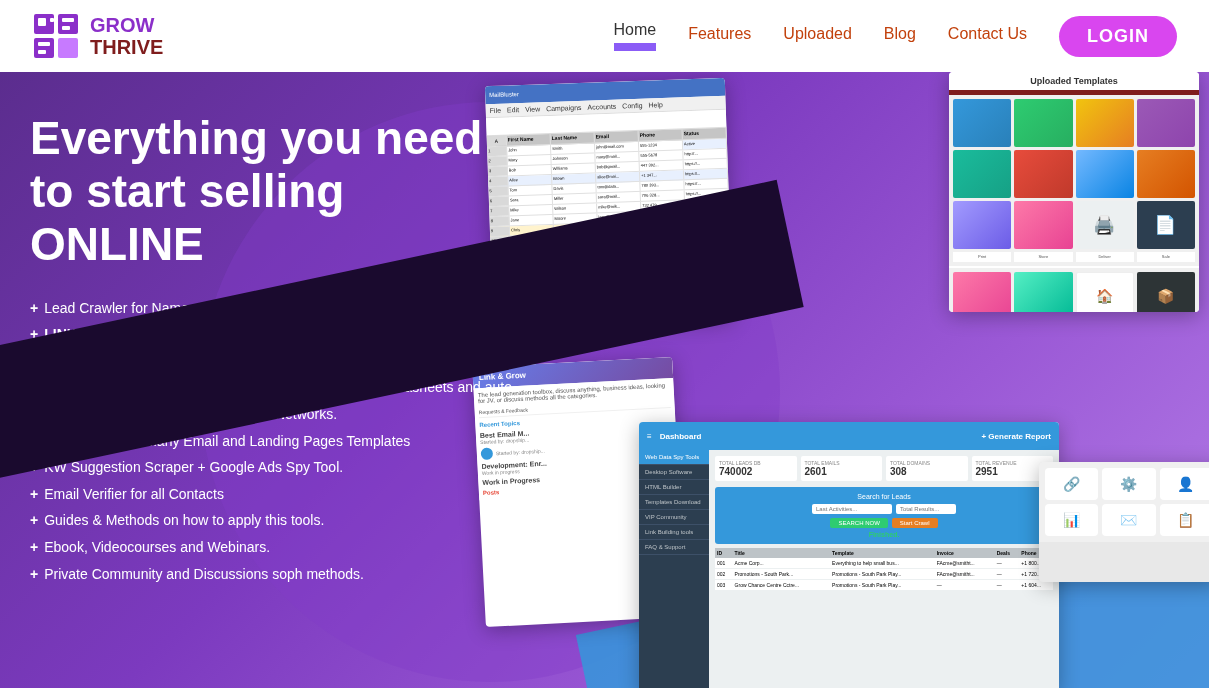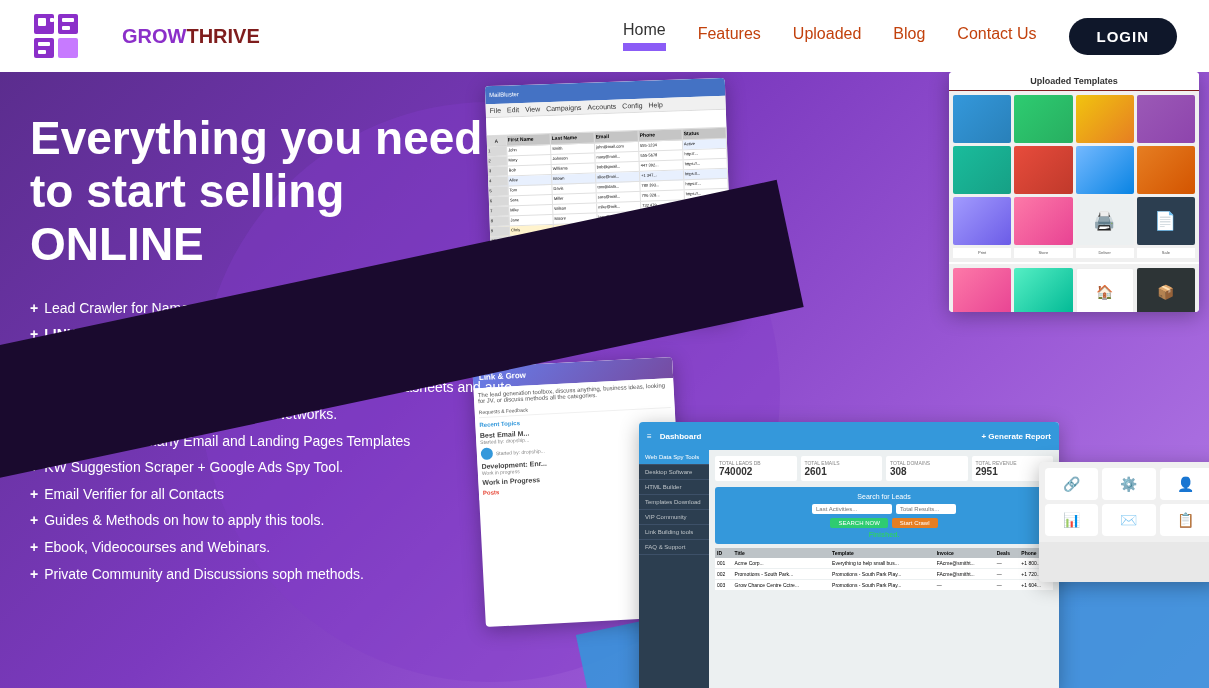--- a/index.html
+++ b/index.html
@@ -19,23 +19,22 @@
       display: flex;
       align-items: center;
       gap: 10px;
     }
     .logo-icon {
       width: 48px;
       height: 48px;
     }
     .logo-text {
       display: flex;
-      flex-direction: row;
+      flex-direction: column;
       line-height: 1.1;
-      margin-left: 32px;
     }
     .logo-grow {
       font-size: 20px;
       font-weight: 900;
       color: #8b2fc9;
     }
     .logo-thrive {
       font-size: 20px;
       font-weight: 900;
       color: #7f1d1d;
@@ -50,26 +49,26 @@
       color: #c2410c;
       text-decoration: none;
       cursor: pointer;
       padding-bottom: 4px;
     }
     .nav-link.active {
       color: #333;
       border-bottom: 8px solid #8b5cf6;
     }
     .login-btn {
-      background: #0f172a;
+      background: #d946ef;
       color: #fff;
       border: none;
       padding: 10px 28px;
       border-radius: 24px;
-      font-size: 15px;
+      font-size: 18px;
       font-weight: bold;
       cursor: pointer;
       letter-spacing: 1px;
     }
 
     
     .hero {
       position: relative;
       width: 1209px;
       height: 628px;
@@ -258,21 +257,21 @@
       background: #d9d9d9;
       flex: 0 0 20px;
     }
 
     
     .templates-header {
       background: #fff;
       padding: 4px 6px;
       font-size: 9px;
       font-weight: bold;
-      border-bottom: 1px solid #7f1d1d;
+      border-bottom: 5px solid #7f1d1d;
       text-align: center;
       color: #333;
     }
     .templates-grid {
       display: grid;
       grid-template-columns: repeat(4, 1fr);
       gap: 3px;
       padding: 4px;
       background: #f0f0f0;
     }

